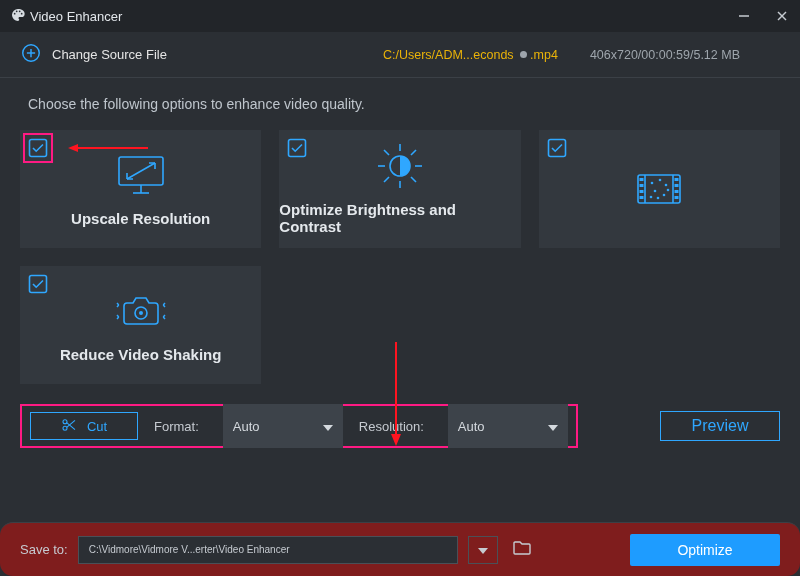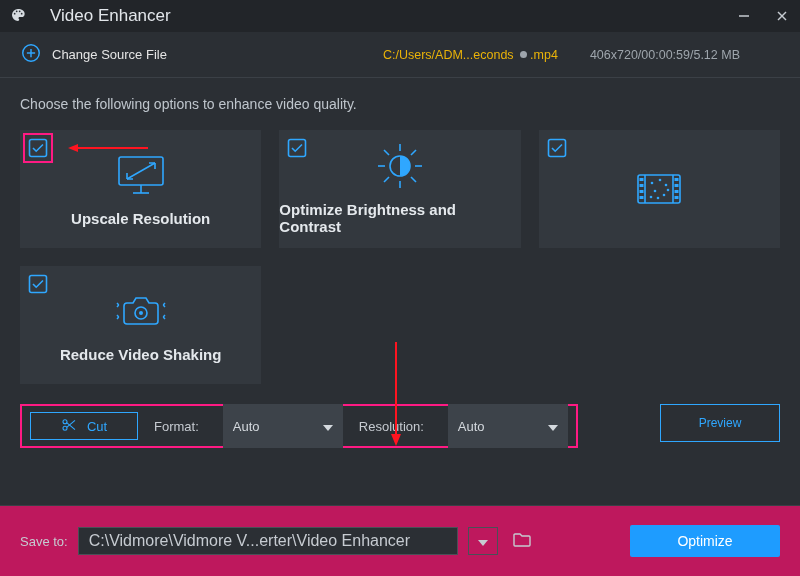--- a/index.html
+++ b/index.html
@@ -12,23 +12,23 @@
   }
 
   
   .titlebar {
     display: flex; align-items: center;
     height: 32px;
     padding: 0 10px;
     background: #222529;
   }
   .titlebar .title {
-    margin-left: 24px;
+    margin-left: 4px;
     color: #e2e6ea;
-    font-size: 17px;
+    font-size: 13px;
   }
   .titlebar .win-controls {
     margin-left: auto;
     display: flex; gap: 22px;
     color: #aab0b7;
   }
   .win-btn { width: 16px; height: 16px; display:flex; align-items:center; justify-content:center; cursor:pointer; }
 
   
   .sourcebar {
@@ -42,21 +42,21 @@
     display: flex; align-items: center; gap: 10px;
     color: #e5e5e5;
     cursor: pointer;
   }
   .src-path { color: #eab308; font-size: 12.5px; margin-left:auto; }
   .bullet { display:inline-block; width:7px; height:7px; border-radius:50%; background:#9ea5ac; margin:0 3px 1px 3px; vertical-align:middle;}
   .src-meta { color: #9ea5ac; font-size: 12.5px; margin-right: 40px;}
 
   
   .instruction {
-    padding: 18px 20px 10px 20px;
+    padding: 18px 20px 10px 28px;
     font-size: 14px;
     color: #bfc6cd;
   }
 
   
   .options {
     display: grid;
     grid-template-columns: 1fr 1fr 1fr;
     grid-template-rows: 1fr 1fr;
     gap: 18px;
@@ -108,21 +108,21 @@
     position: absolute;
     left: 390px;
     top: 342px;
     width: 12px; height: 104px;
     pointer-events: none;
     z-index: 5;
   }
 
   
   .controls {
-    display: flex; 
+    display: flex; align-items: center;
     padding: 20px 20px 0 20px;
     gap: 12px;
   }
   .controls-left {
     display: flex; align-items: center; gap: 16px;
     border: 2px solid #ff1a83;
     padding: 5px 8px;
     height: 44px;
   }
   .cut-btn {
@@ -139,48 +139,49 @@
     width: 120px; height: 44px;
     background: #3d434a;
     display: flex; align-items: center; justify-content: space-between;
     padding: 0 10px;
     color: #d4d9de;
     font-size: 13px;
     cursor: pointer;
   }
   .preview-btn {
     margin-left: auto;
-    width: 120px; height: 38px;
+    width: 120px; height: 30px;
     border: 1px solid #2fa7ff;
     color: #2fa7ff;
     display: flex; align-items: center; justify-content: center;
-    font-size: 12px;
+    font-size: 16px;
     cursor: pointer;
   }
 
   
   .footer {
     position: absolute;
     bottom: 0; left: 0; right: 0;
-    height: 71px;
+    height: 54px;
     border-top: 1px solid #3b4046;
-    background: #be185d;
+    background: #7f1d1d;
     display: flex; align-items: center;
     padding: 0 20px;
     gap: 10px;
+    border-radius: 13px;
   }
   .save-label { color: #c6cbd1; font-size: 13px; }
   .save-path {
     flex: 0 0 380px;
     height: 28px;
     border: 1px solid #4a5057;
     background: #2b2f34;
     display: flex; align-items: center;
     padding: 0 10px;
-    font-size: 16px;
+    font-size: 10px;
     color: #c6cbd1;
   }
   .save-drop {
     width: 30px; height: 28px;
     border: 1px solid #4a5057;
     display:flex; align-items:center; justify-content:center;
     cursor:pointer;
   }
   .folder-btn {
     width: 28px; height: 28px;

